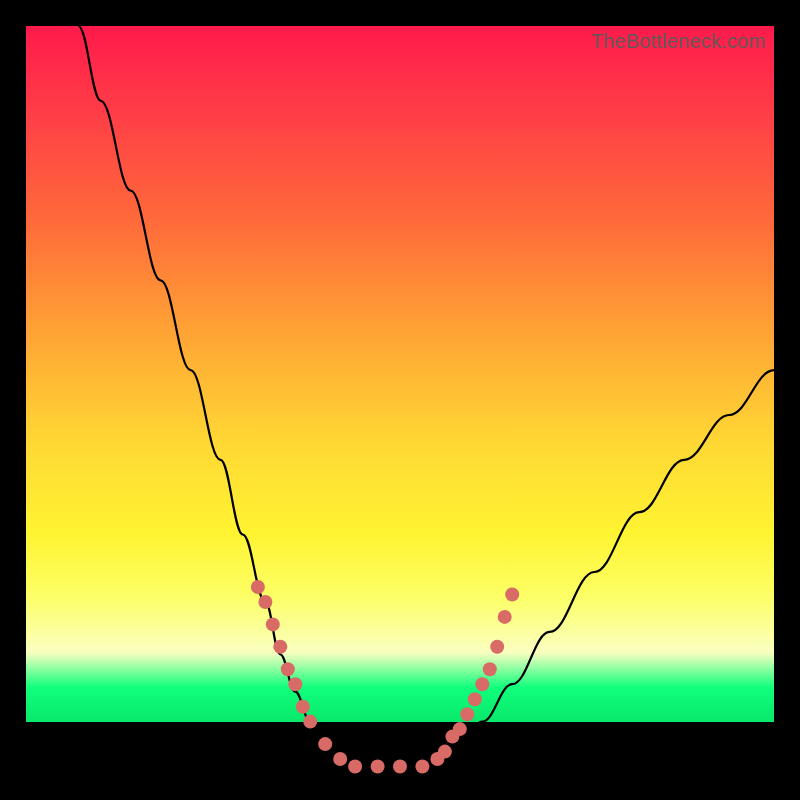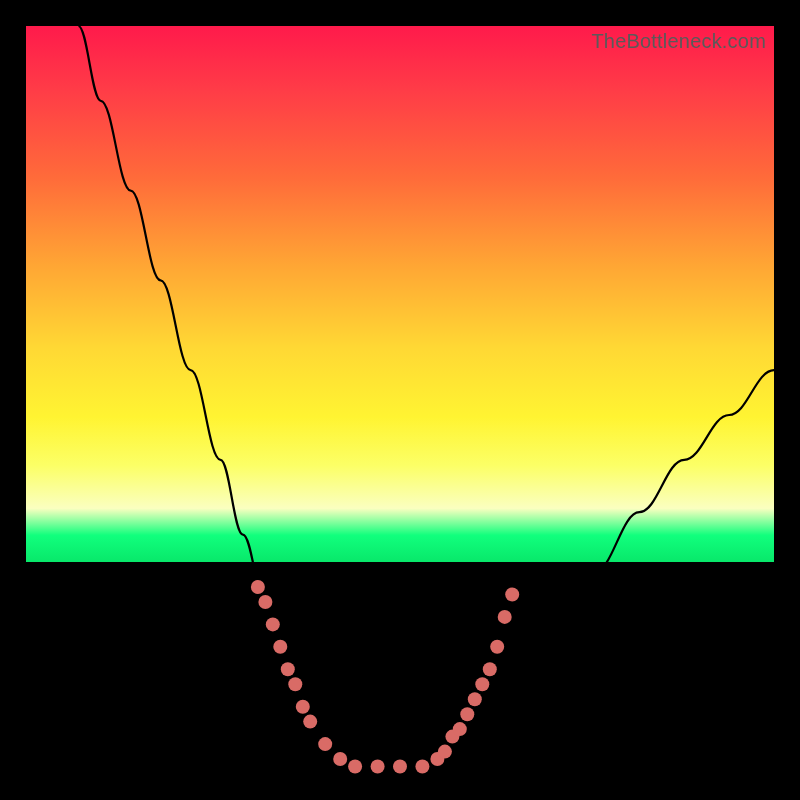--- a/index.html
+++ b/index.html
@@ -14,21 +14,21 @@
     position: relative;
     width: 800px;
     height: 800px;
     background: #000;
   }
   .plot-area {
     position: absolute;
     left: 26px;
     top: 26px;
     width: 748px;
-    height: 536px;
+    height: 696px;
     background: linear-gradient(to bottom,
       #ff1a4b 0%,
       #ff3c47 12%,
       #ff6a3a 28%,
       #ffa734 45%,
       #ffd834 60%,
       #fff432 73%,
       #fcff66 82%,
       #faffc0 90%,
       #11ff7d 95%,

